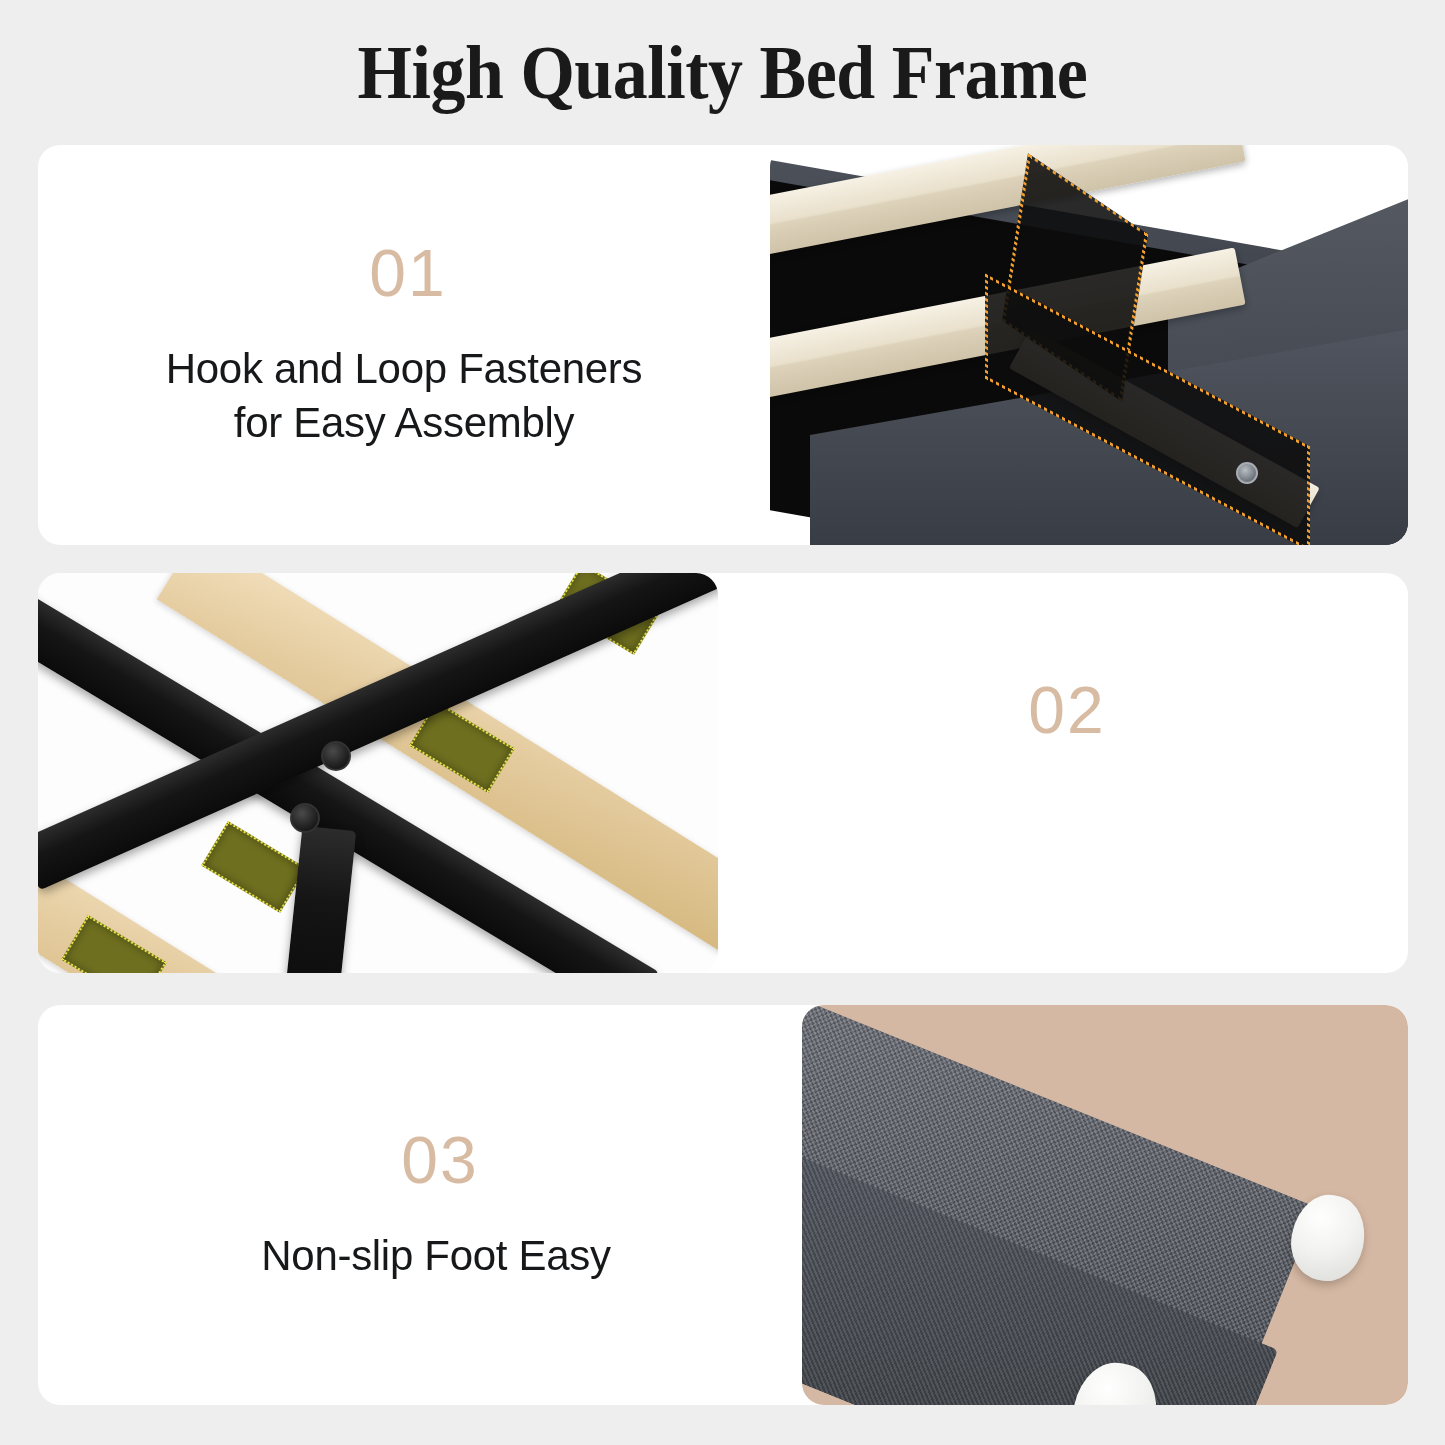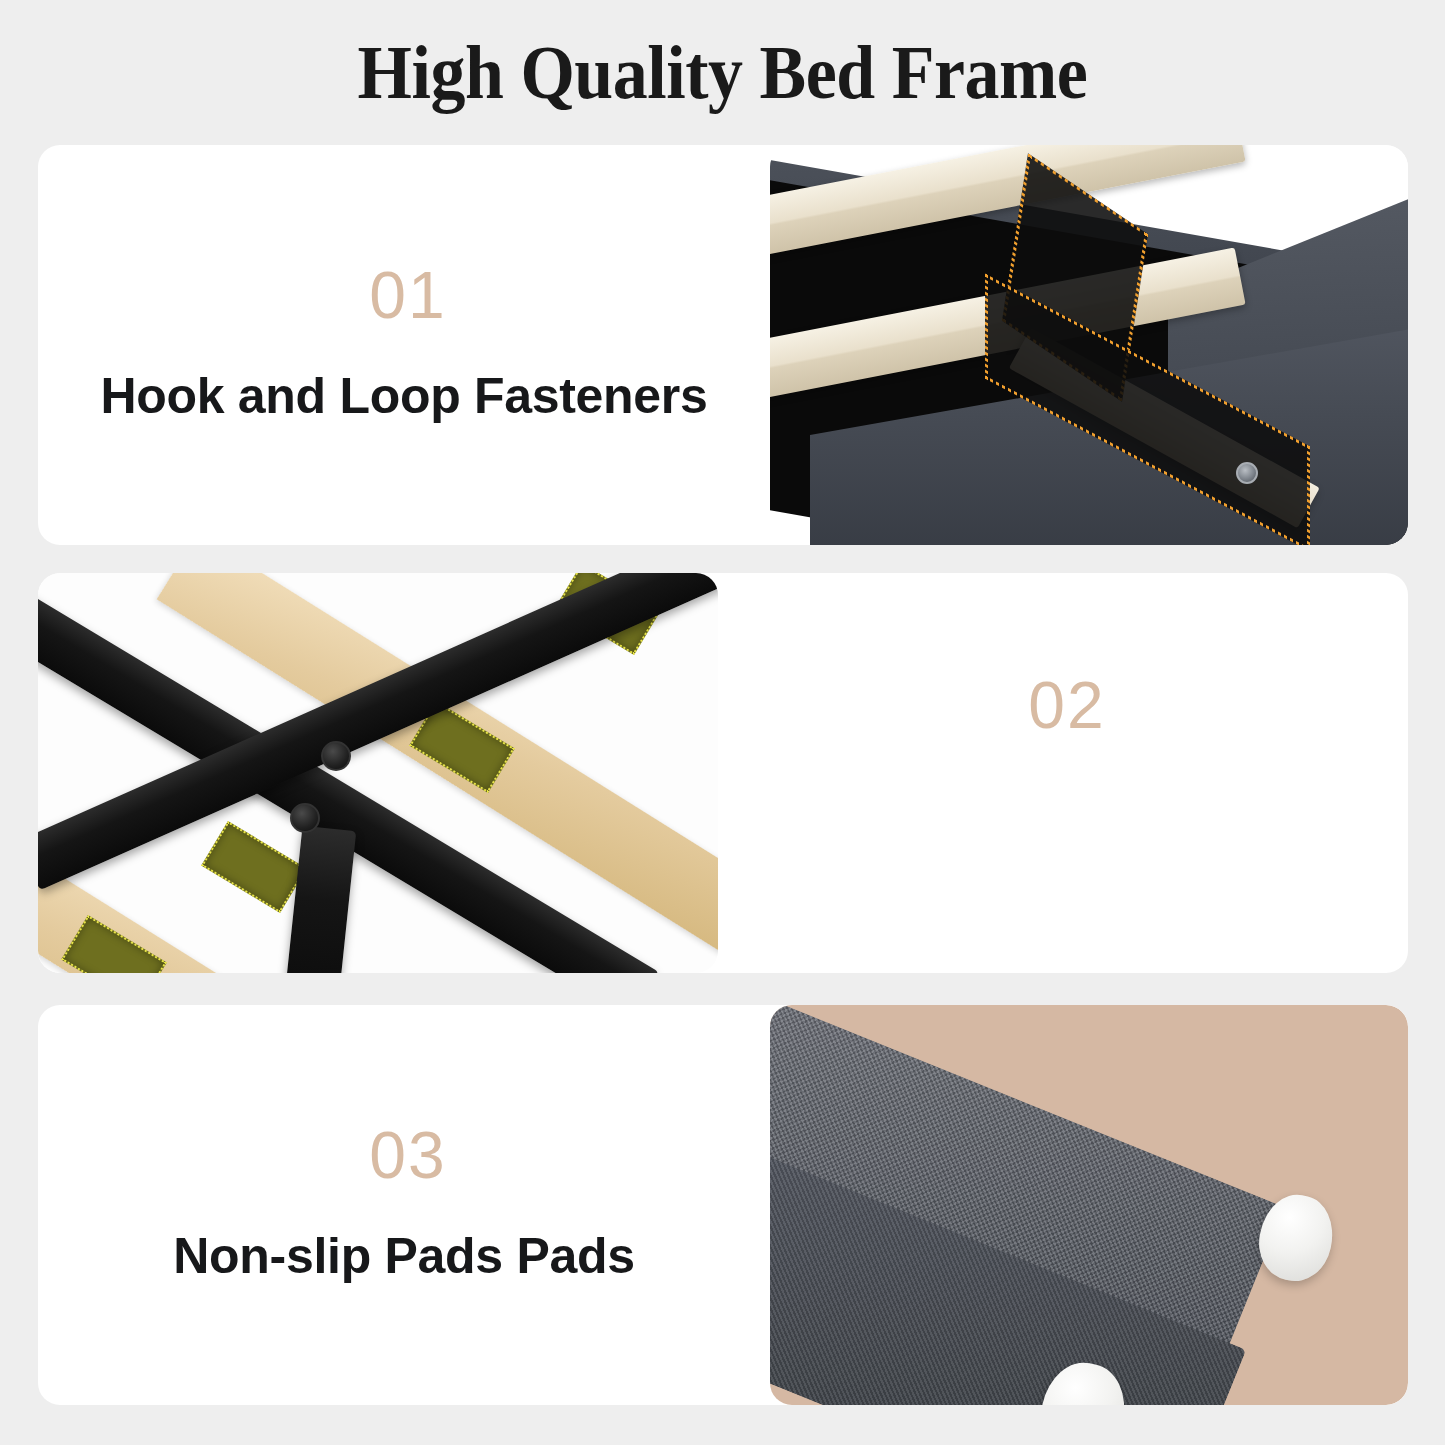--- a/index.html
+++ b/index.html
@@ -33,21 +33,21 @@
   
   .card {
     position: absolute;
     background: #ffffff;
     border-radius: 22px;
     overflow: hidden;
     display: flex;
   }
   #card-1 { left: 38px;  top: 145px;  width: 1370px; height: 400px; }
   #card-2 { left: 38px;  top: 573px;  width: 1370px; height: 400px; }
-  #card-3 { left: 38px;  top: 1005px; width: 1370px; height: 400px; }
+  #card-3 { left: 38px;  top: 1005px; width: 1370px; height: 400px; padding-left: 32px; }
 
   .card.media-right { flex-direction: row; }
   .card.media-left  { flex-direction: row-reverse; }
 
   
   .text-pane {
     flex: 0 0 732px;
     display: flex;
     flex-direction: column;
     align-items: center;
@@ -62,22 +62,22 @@
     font-size: 66px;
     color: #d8bba3;
     letter-spacing: 2px;
     line-height: 1;
     margin-bottom: 36px;
     margin-left: 8px;
   }
 
   .feature-title {
     font-family: "Liberation Sans", sans-serif;
-    font-weight: bold;
-    font-size: 50px;
+    font-weight: normal;
+    font-size: 42px;
     line-height: 1.28;
     color: #17181a;
     text-align: center;
     letter-spacing: -0.3px;
   }
 
   
   .media-pane {
     flex: 1 1 auto;
     position: relative;
@@ -230,20 +230,21 @@
 <body>
 
 <h1 class="page-title">High Quality Bed Frame</h1>
 
 <section class="card media-right" id="card-1">
 
   <div class="text-pane">
     <div class="step-number">01</div>
     <div class="feature-title">
       <span>Hook and Loop Fasteners</span><br>
+      <span>for Easy Assembly</span>
     </div>
   </div>
 
   <div class="media-pane p1">
     <div class="uph-back"></div>
     <div class="cavity"></div>
     <div class="uph-right"></div>
     <div class="uph-front"></div>
     <div class="slat slat-a"></div>
     <div class="slat slat-b"></div>
@@ -279,21 +280,21 @@
     <div class="bolt bolt-2"></div>
   </div>
 
 </section>
 
 <section class="card media-right" id="card-3">
 
   <div class="text-pane">
     <div class="step-number">03</div>
     <div class="feature-title">
-      <span>Non-slip Pads Pads</span><br>
+      <span>Non-slip Foot Easy</span><br>
     </div>
   </div>
 
   <div class="media-pane p3">
     <div class="rail-body"></div>
     <div class="rail-side"></div>
     <div class="foot foot-far"></div>
     <div class="foot foot-near"></div>
   </div>
 

